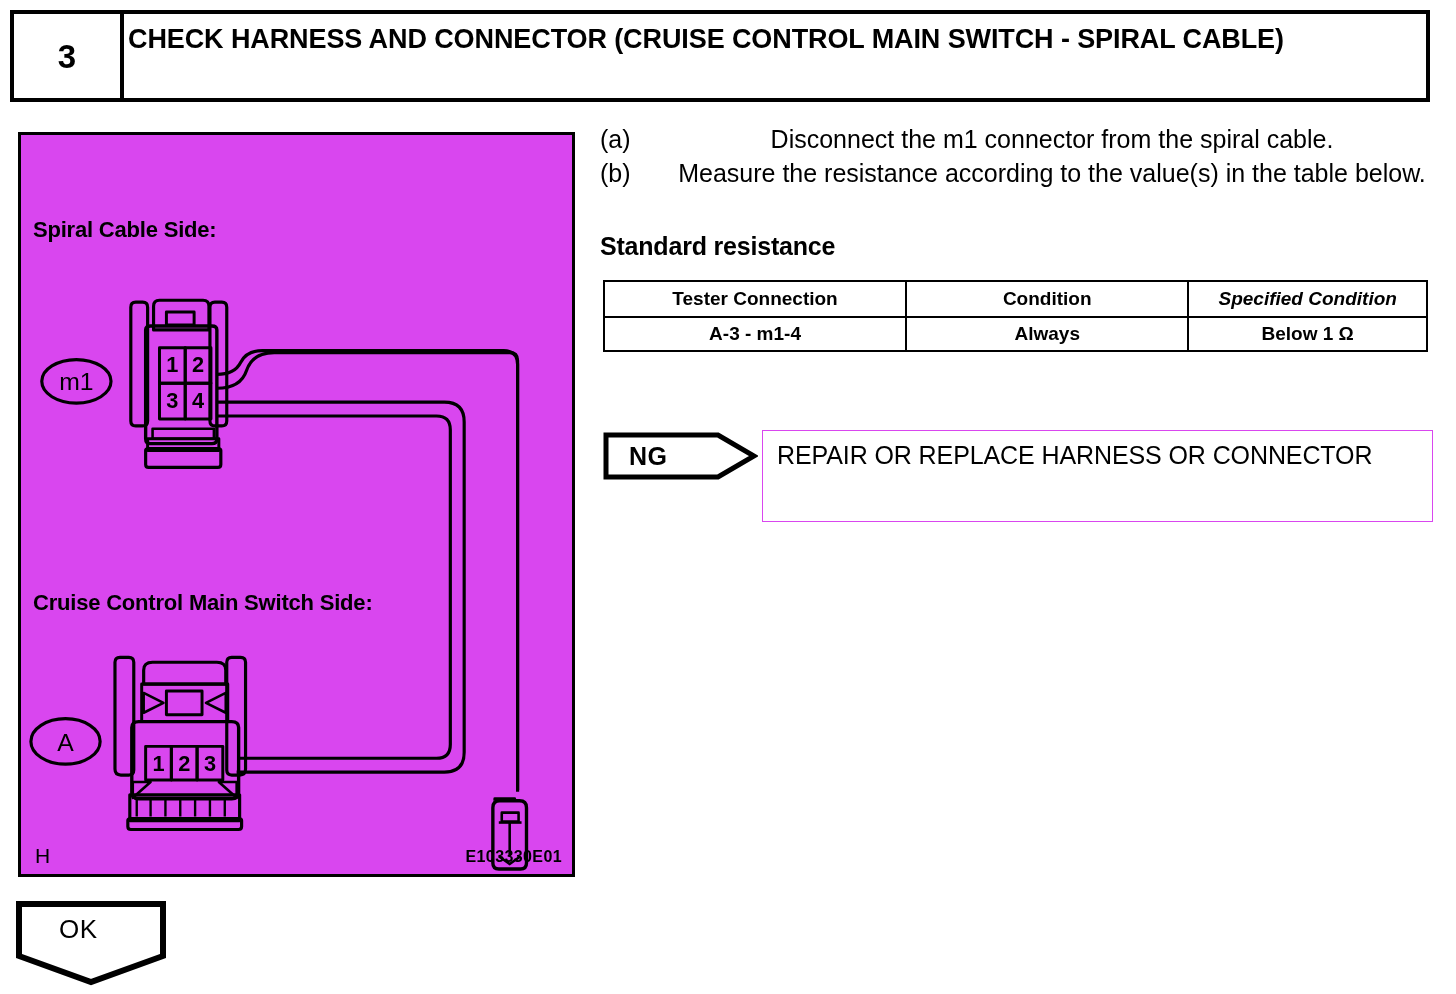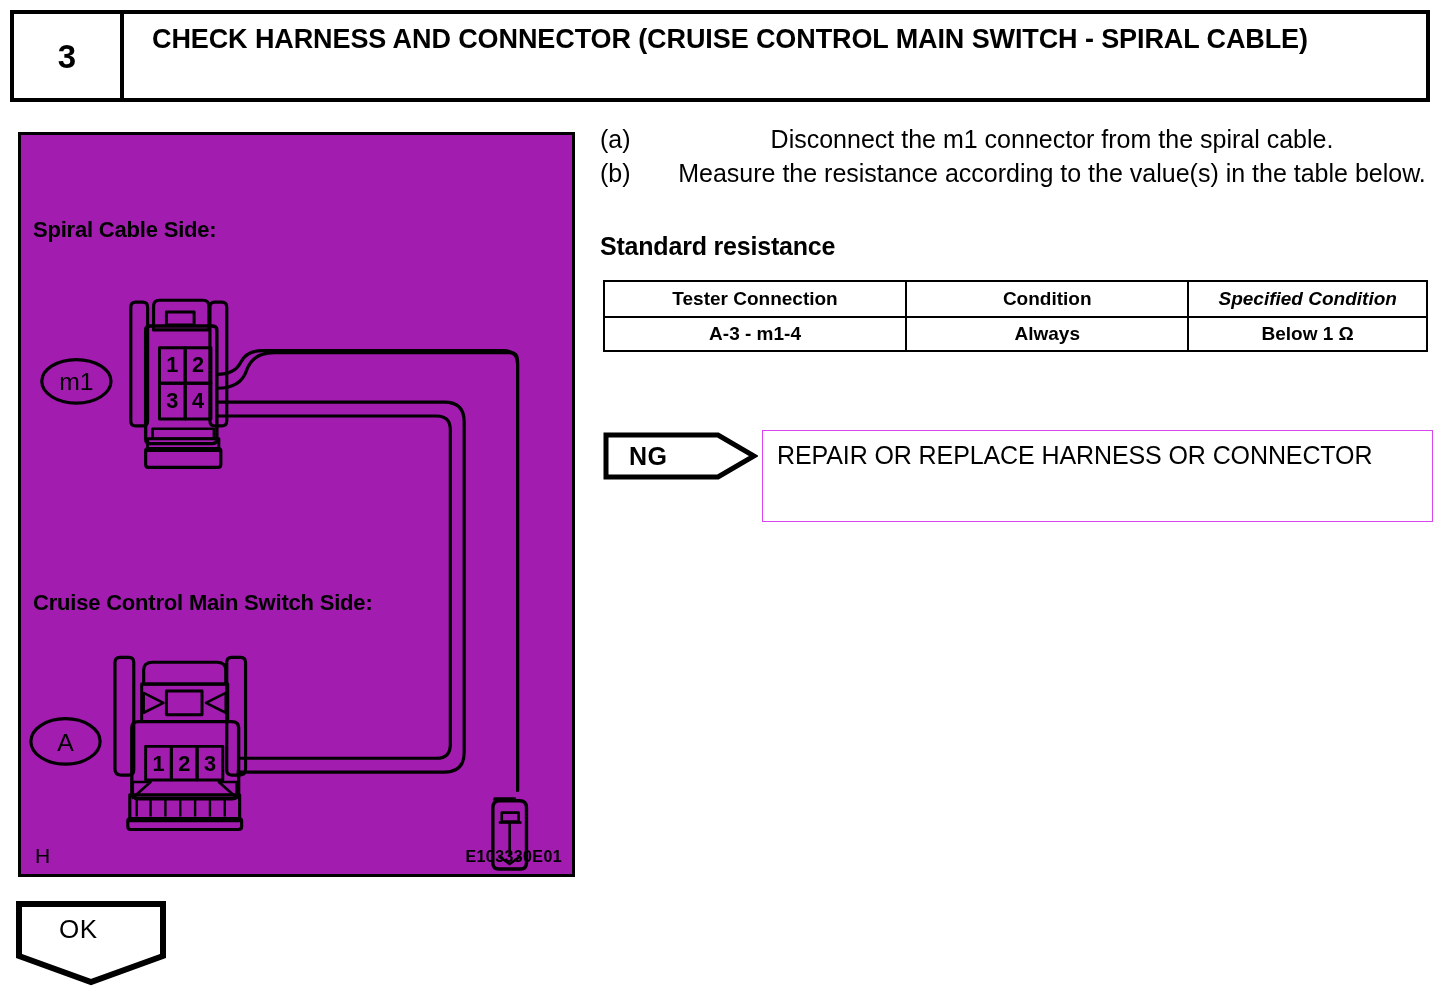--- a/index.html
+++ b/index.html
@@ -35,40 +35,40 @@
     align-items: center;
     justify-content: center;
   }
   .step-number {
     font-size: 33px;
     font-weight: bold;
     line-height: 1;
   }
   .step-title-cell {
     flex: 1 1 auto;
-    padding: 8px 10px 0 28px;
+    padding: 8px 10px 0 4px;
     box-sizing: border-box;
   }
   .step-title {
     font-size: 27px;
     font-weight: bold;
     line-height: 1.33;
     letter-spacing: -0.1px;
   }
 
   
   .diagram-frame {
     position: absolute;
     left: 18px;
     top: 132px;
     width: 557px;
     height: 745px;
     border: 3px solid #000;
     box-sizing: border-box;
-    background: #a21caf;
+    background: #d946ef;
   }
   .diagram-label {
     position: absolute;
     font-size: 22px;
     font-weight: bold;
     white-space: nowrap;
     letter-spacing: -0.2px;
   }
   .label-spiral { left: 12px; top: 82px; }
   .label-switch { left: 12px; top: 455px; text-align: center; }

